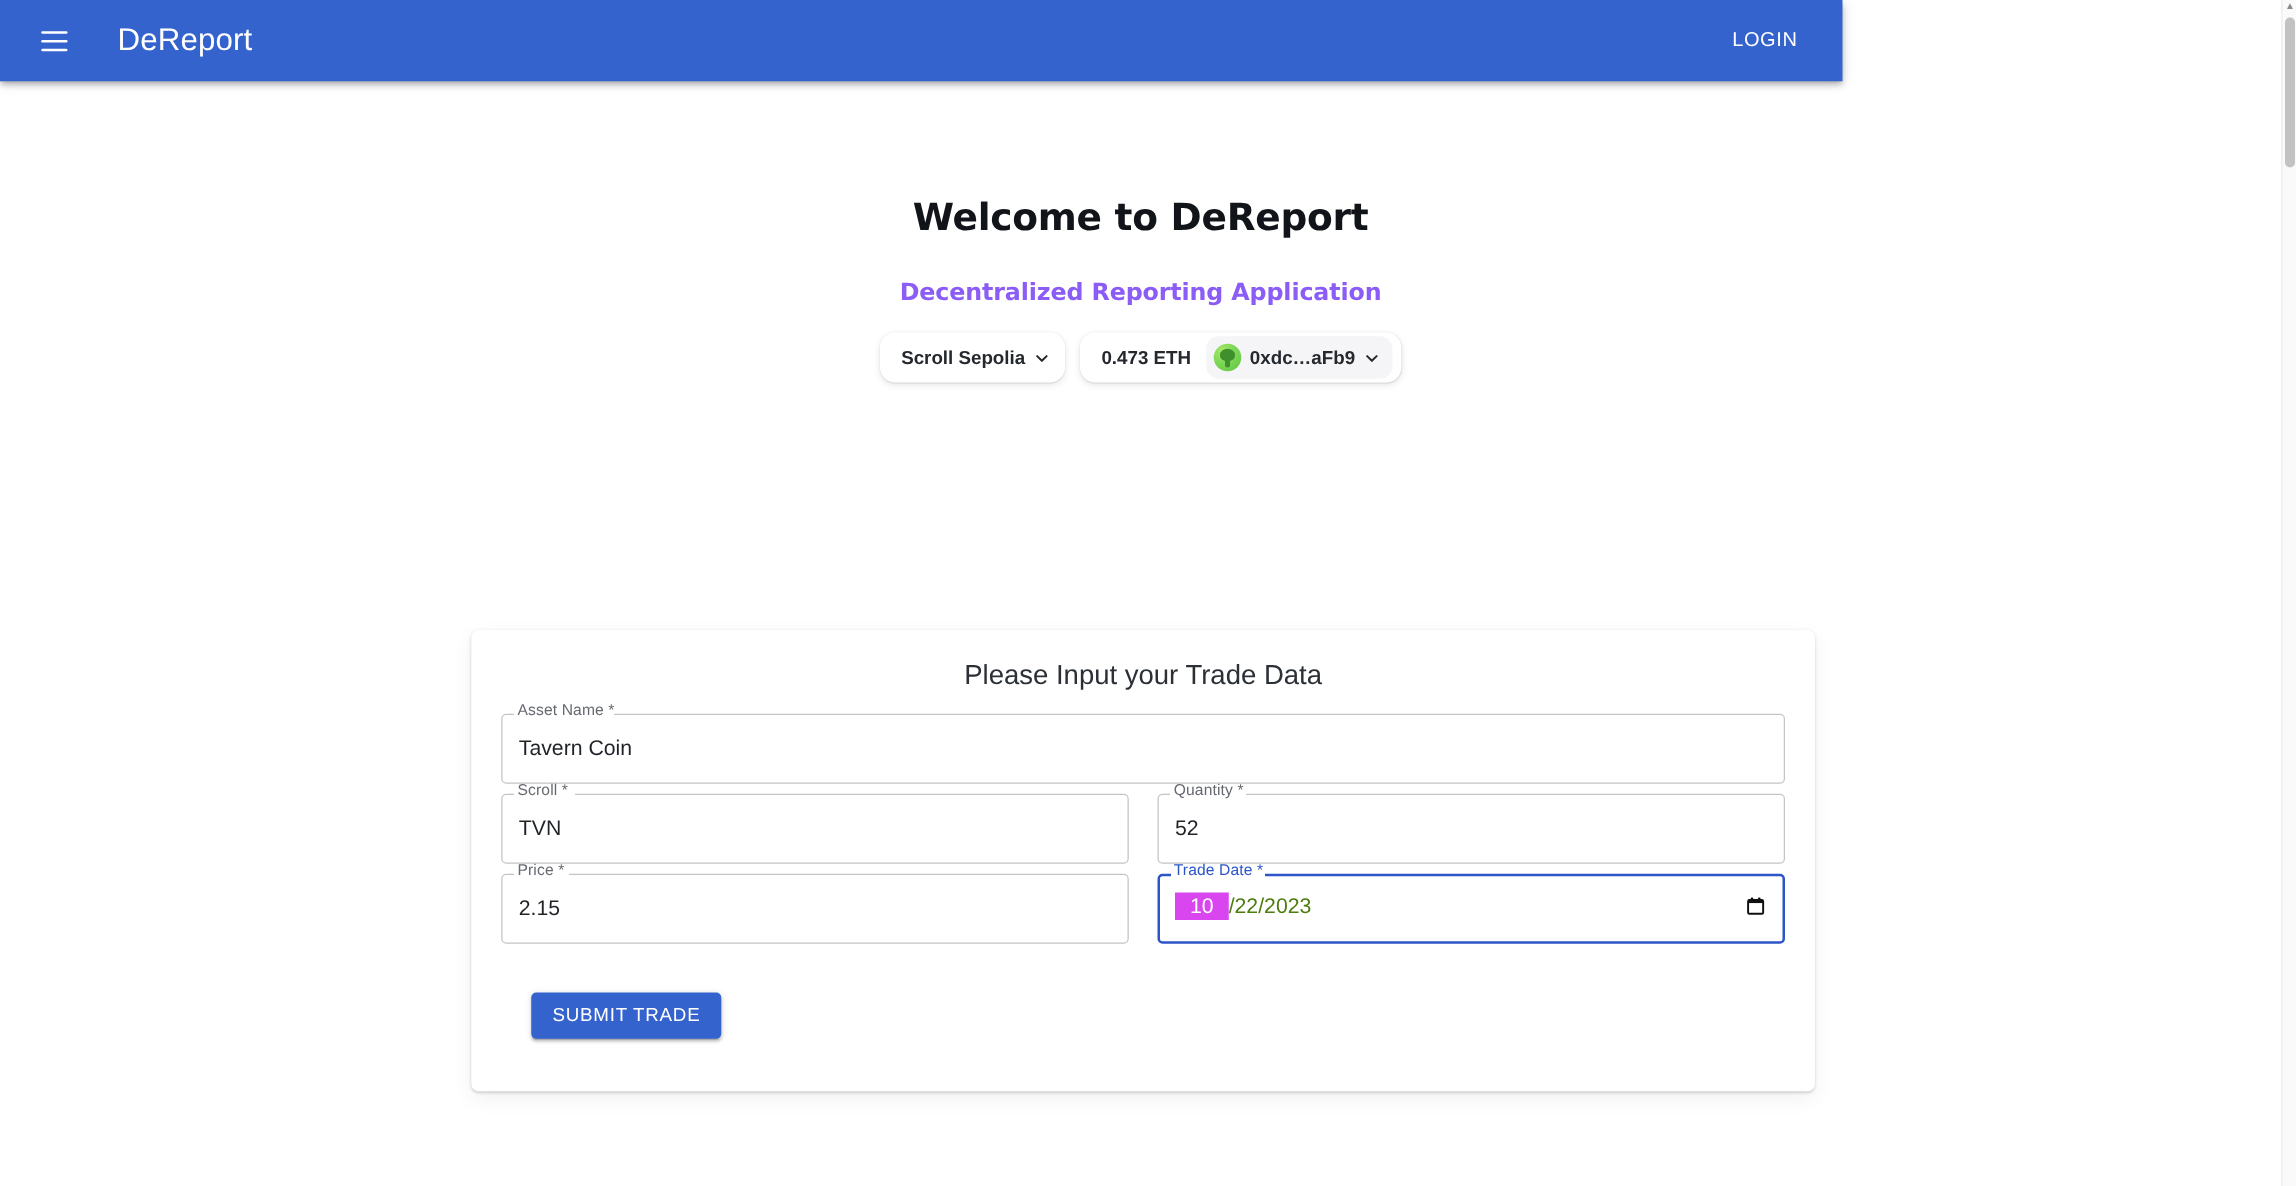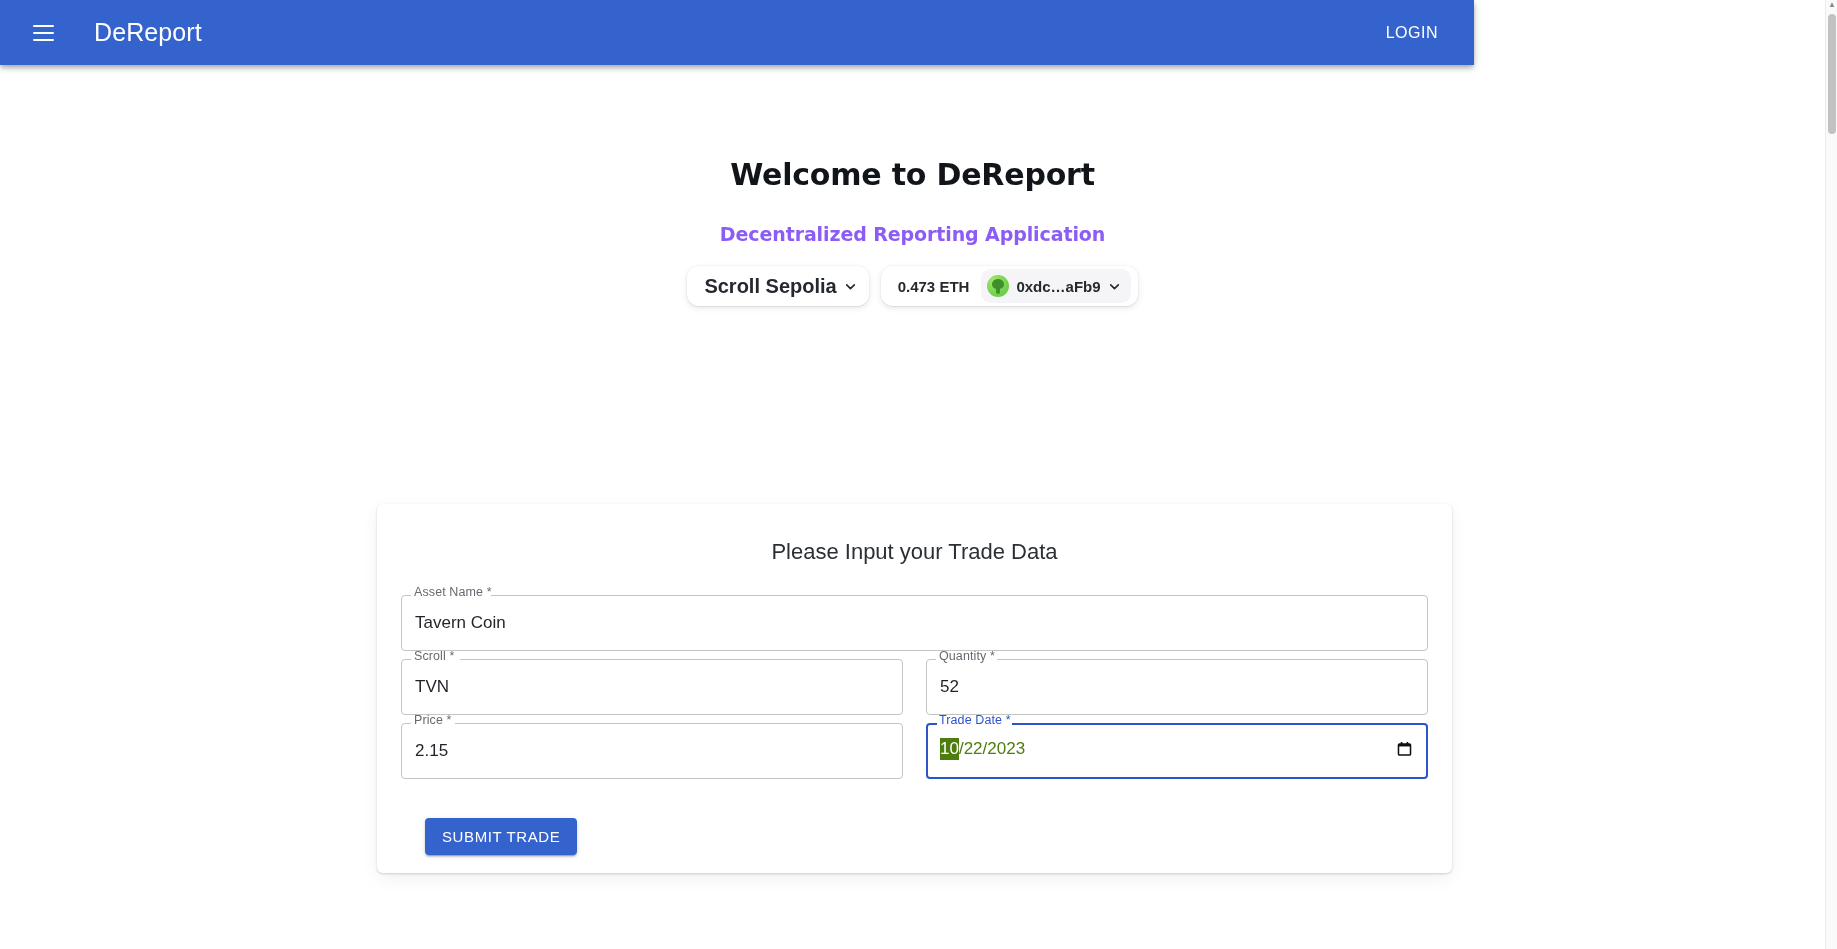--- a/index.html
+++ b/index.html
@@ -148,21 +148,21 @@
                 0 2px 6px rgba(0,0,0,0.10),
                 0 1px 1px rgba(0,0,0,0.05);
     display: flex;
     align-items: center;
     height: 40px;
     cursor: pointer;
     user-select: none;
   }
   .chip-network {
     padding: 0 12px 0 17px;
-    font-size: 20px;
+    font-size: 15px;
     font-weight: bold;
     color: #25292e;
     gap: 7px;
   }
   .chip-account {
     padding: 0 5px 0 0;
     gap: 0;
   }
   .balance {
     font-size: 15px;
@@ -229,21 +229,21 @@
     box-shadow: 0 1px 3px rgba(0,0,0,0.10),
                 0 1px 2px rgba(0,0,0,0.07),
                 0 6px 18px rgba(0,0,0,0.055);
     padding: 0;
   }
   .card-title {
     text-align: center;
     font-size: 22px;
     color: #2b2f36;
     font-weight: 400;
-    margin: 12px;
+    margin: 0;
     padding-top: 23px;
   }
   .form-area {
     padding: 18px 24px 0 24px;
   }
   .field-row {
     display: flex;
     gap: 23px;
     margin-bottom: 12px;
   }
@@ -314,23 +314,23 @@
     position: absolute;
     inset: 0;
     display: flex;
     align-items: center;
     padding: 0 14px;
     font-size: 17px;
     color: #1f2328;
     font-family: "Liberation Sans", sans-serif;
   }
   .date-seg-sel {
-    background: #4d7c0f;
+    background: #d946ef;
     color: #ffffff;
-    padding: 1px 0;
+    padding: 1px 12px;
   }
   .date-rest { color: #4d7c0f; }
   .cal-icon {
     position: absolute;
     right: 15px;
     top: 50%;
     transform: translateY(-50%);
     width: 17px;
     height: 17px;
     cursor: pointer;

